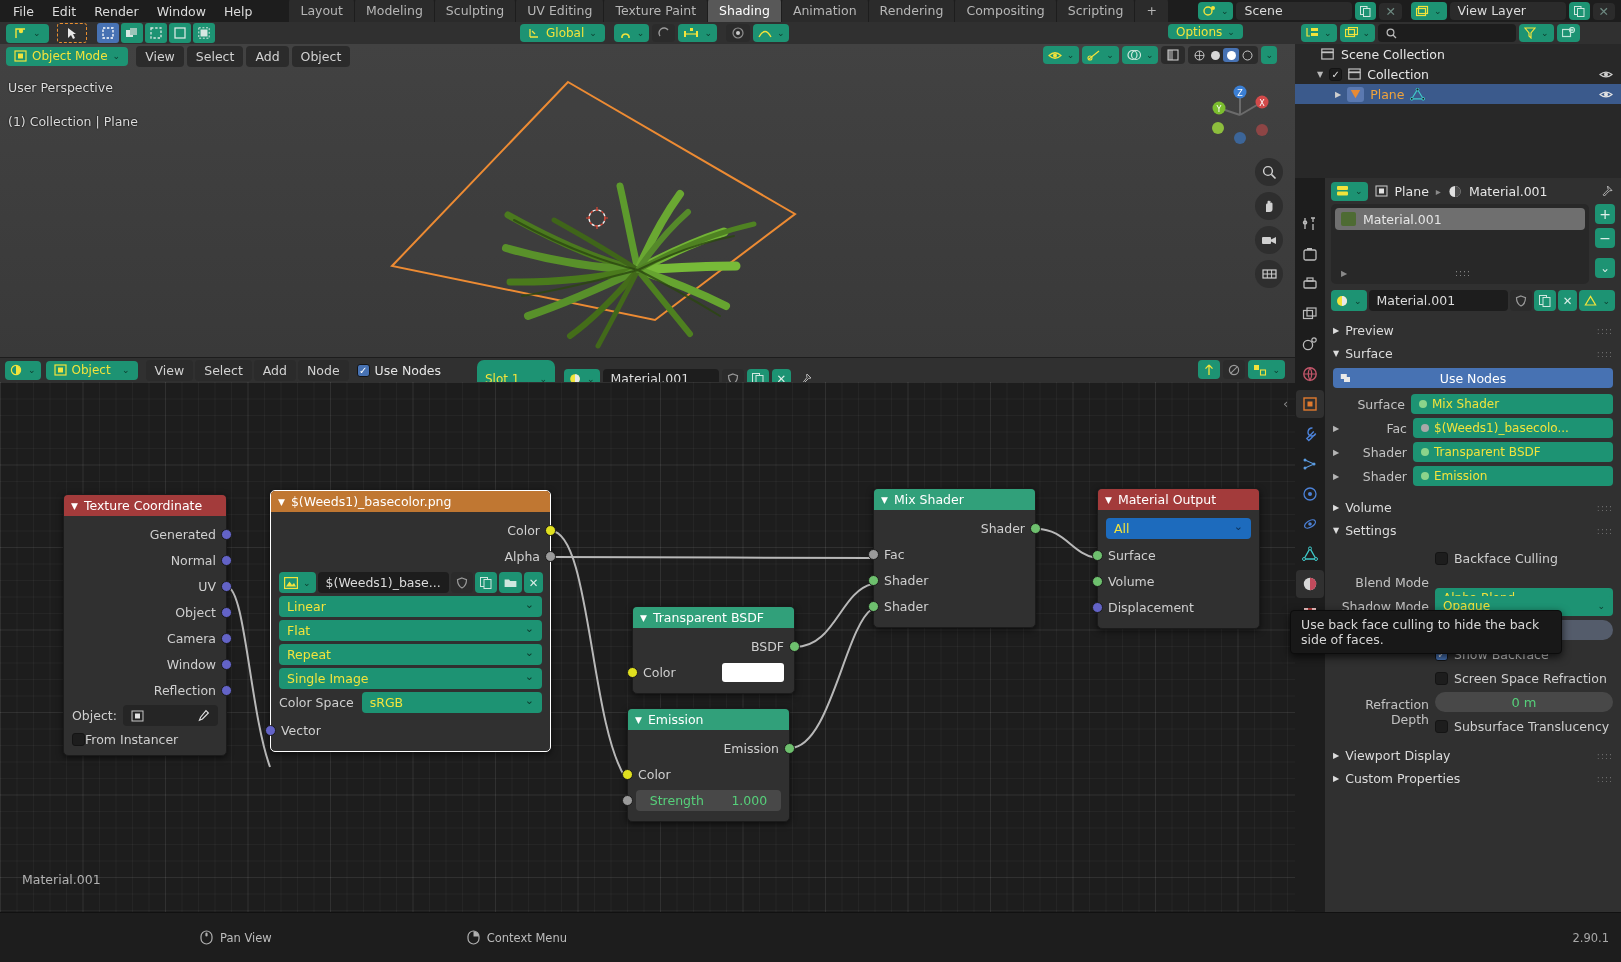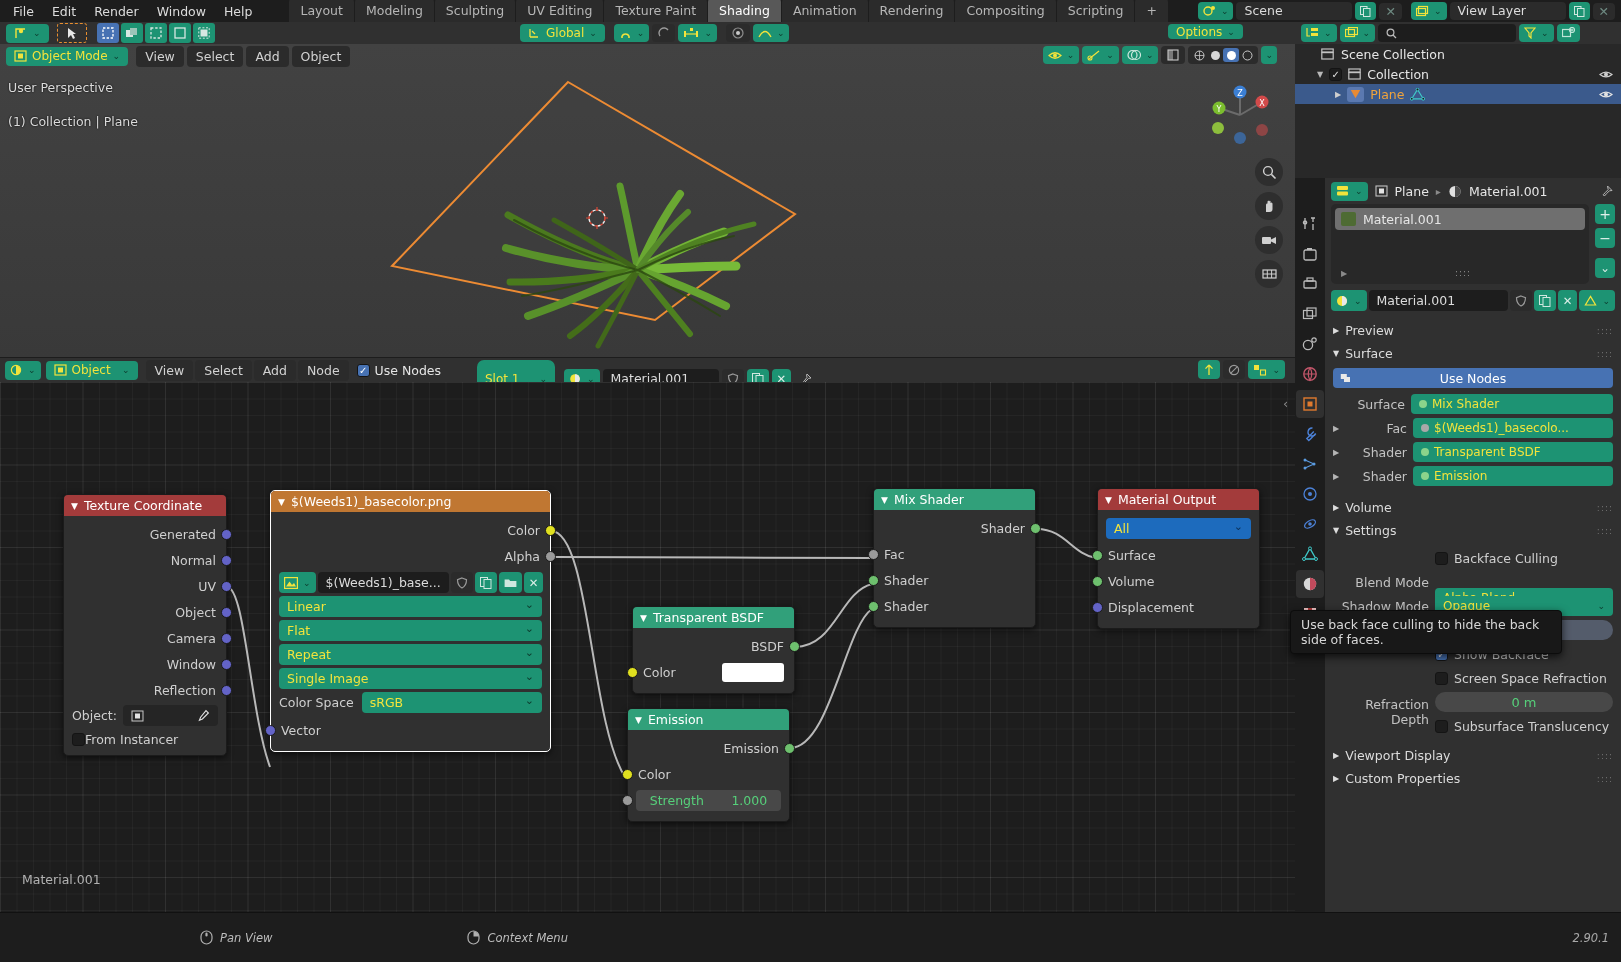--- a/index.html
+++ b/index.html
@@ -40,21 +40,21 @@
   
   #shaderhdr{ left:0; top:358px; width:1295px; height:24px; background:#303030; }
   #nodecanvas{ left:0; top:382px; width:1295px; height:530px; background:#1d1d1d;
     background-image:
       linear-gradient(to right, rgba(255,255,255,.035) 1px, transparent 1px),
       linear-gradient(to bottom, rgba(255,255,255,.035) 1px, transparent 1px),
       linear-gradient(to right, rgba(255,255,255,.055) 1px, transparent 1px),
       linear-gradient(to bottom, rgba(255,255,255,.055) 1px, transparent 1px);
     background-size:16.5px 16.5px,16.5px 16.5px,82.5px 82.5px,82.5px 82.5px;
     overflow:hidden;}
-  #statusbar{ left:0; top:912px; width:1621px; height:50px; background:#1d1d1d; border-top:1px solid #111;font-style:italic;}
+  #statusbar{ left:0; top:912px; width:1621px; height:50px; background:#1d1d1d; border-top:1px solid #111;}
 
   
   .node{ position:absolute; background:#303030; border-radius:5px;
          box-shadow:0 2px 6px rgba(0,0,0,.6); border:1px solid #1b1b1b; }
   .node.sel{ border:1px solid #ffffff; }
   .node-hdr{ height:21px; display:flex; align-items:center; gap:6px; padding:0 7px;
              border-radius:4px 4px 0 0; font-size:12.5px; color:#fff;}
   .hdr-red{ background:#a33b3b; }
   .hdr-orange{ background:#c07732; }
   .hdr-green{ background:#31a07a; }

